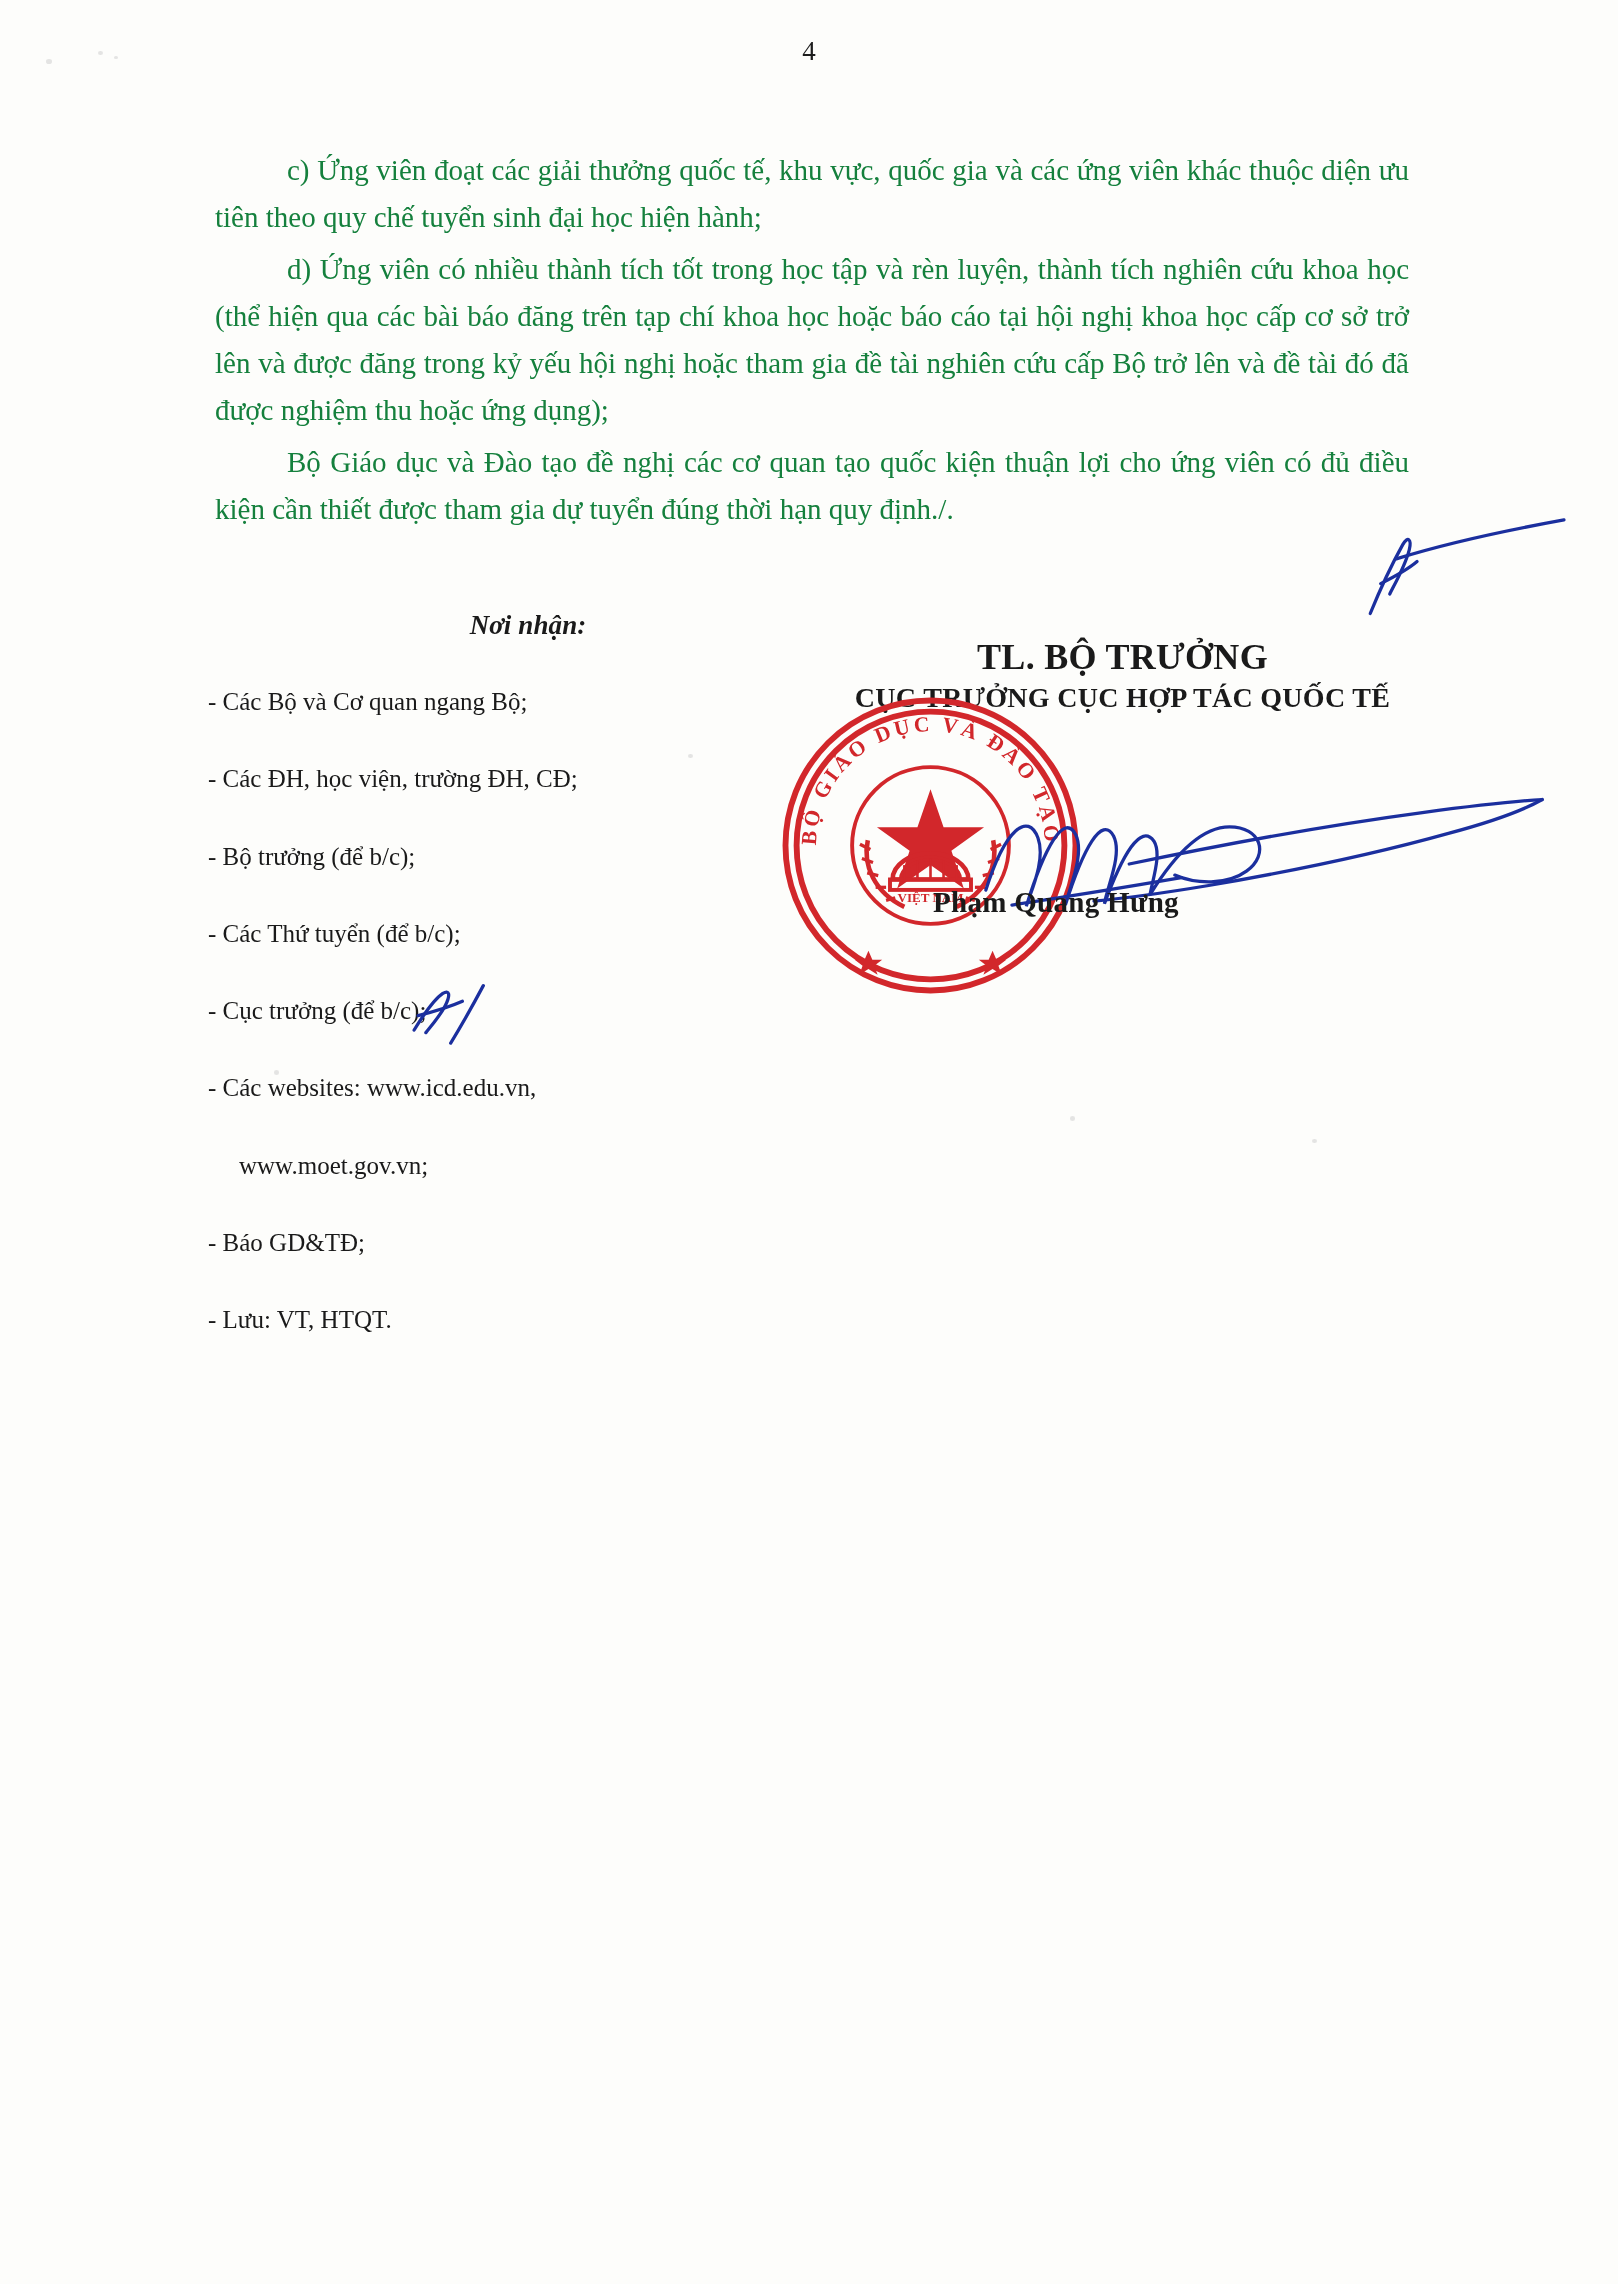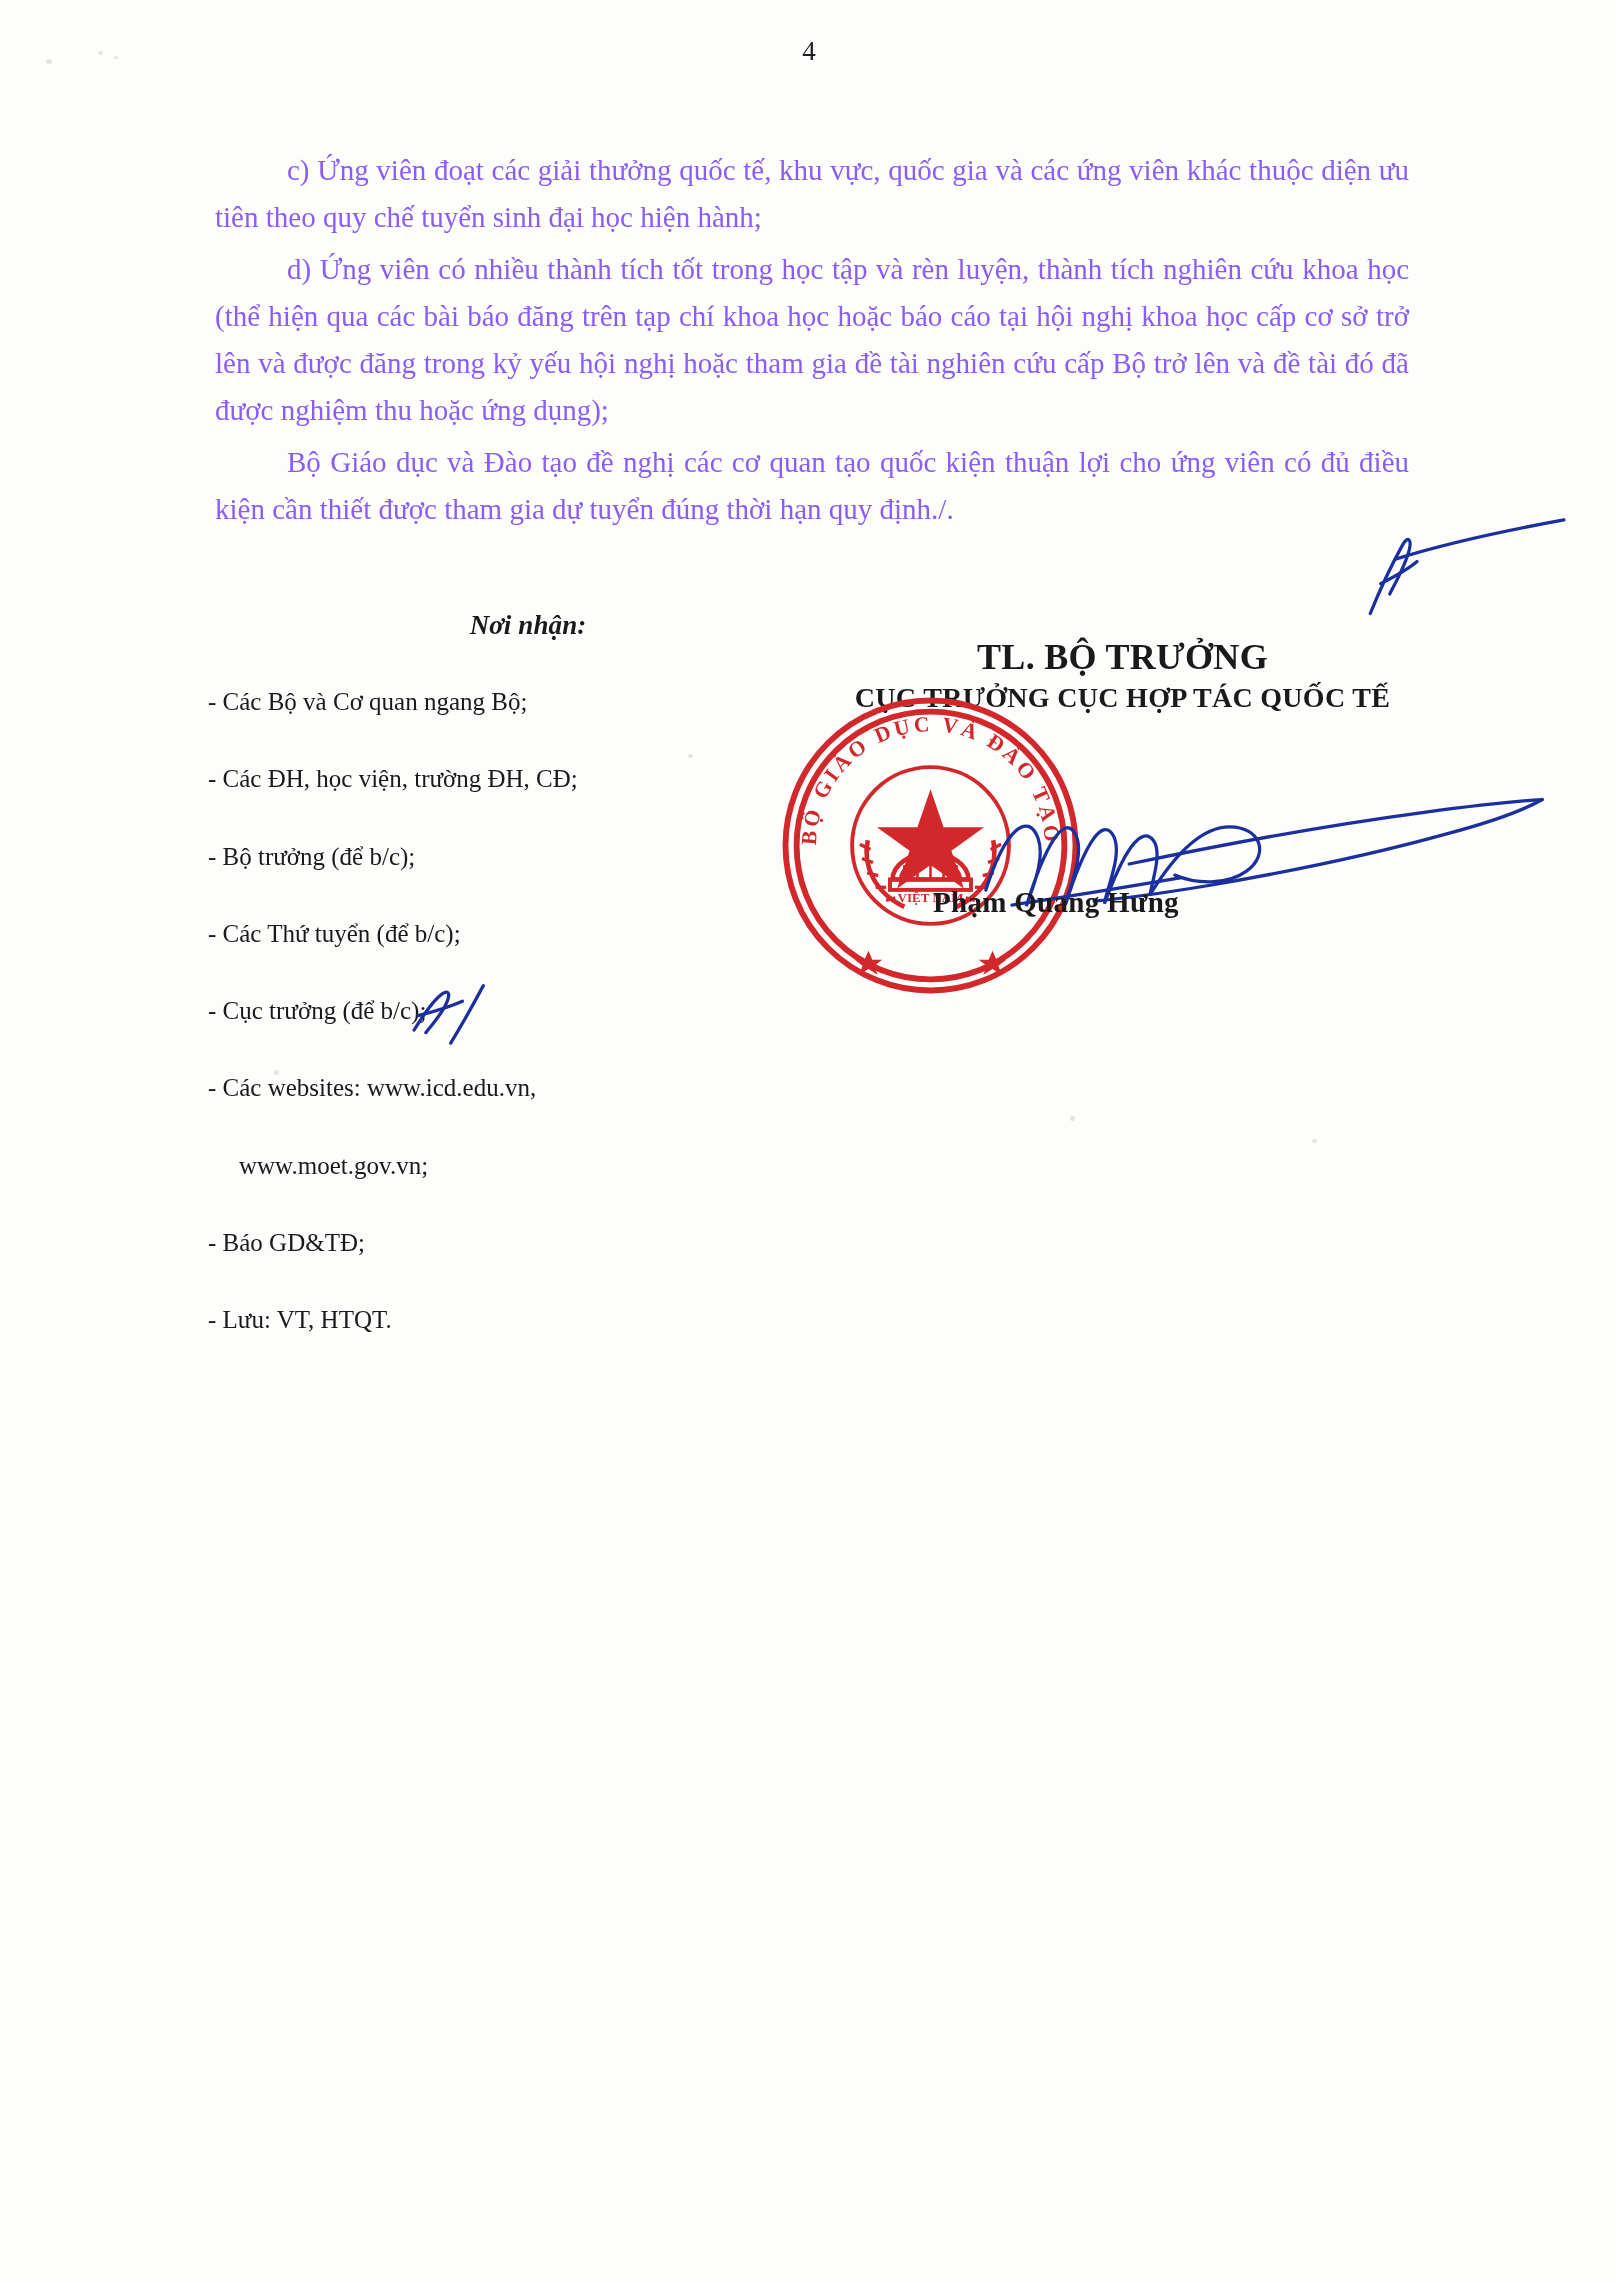--- a/index.html
+++ b/index.html
@@ -40,21 +40,21 @@
     color: #1d1d1d;
   }
   .body-text {
     position: absolute;
     left: 215px;
     top: 147px;
     width: 1194px;
     font-size: 29px;
     line-height: 1.62;
     text-align: justify;
-    color: #8b5cf6;
+    color: #15803d;
   }
   .body-text p {
     margin: 0 0 5.2px 0;
     text-indent: 72px;
     text-align: justify;
     text-justify: inter-word;
   }
   .recipients {
     position: absolute;
     left: 208px;

